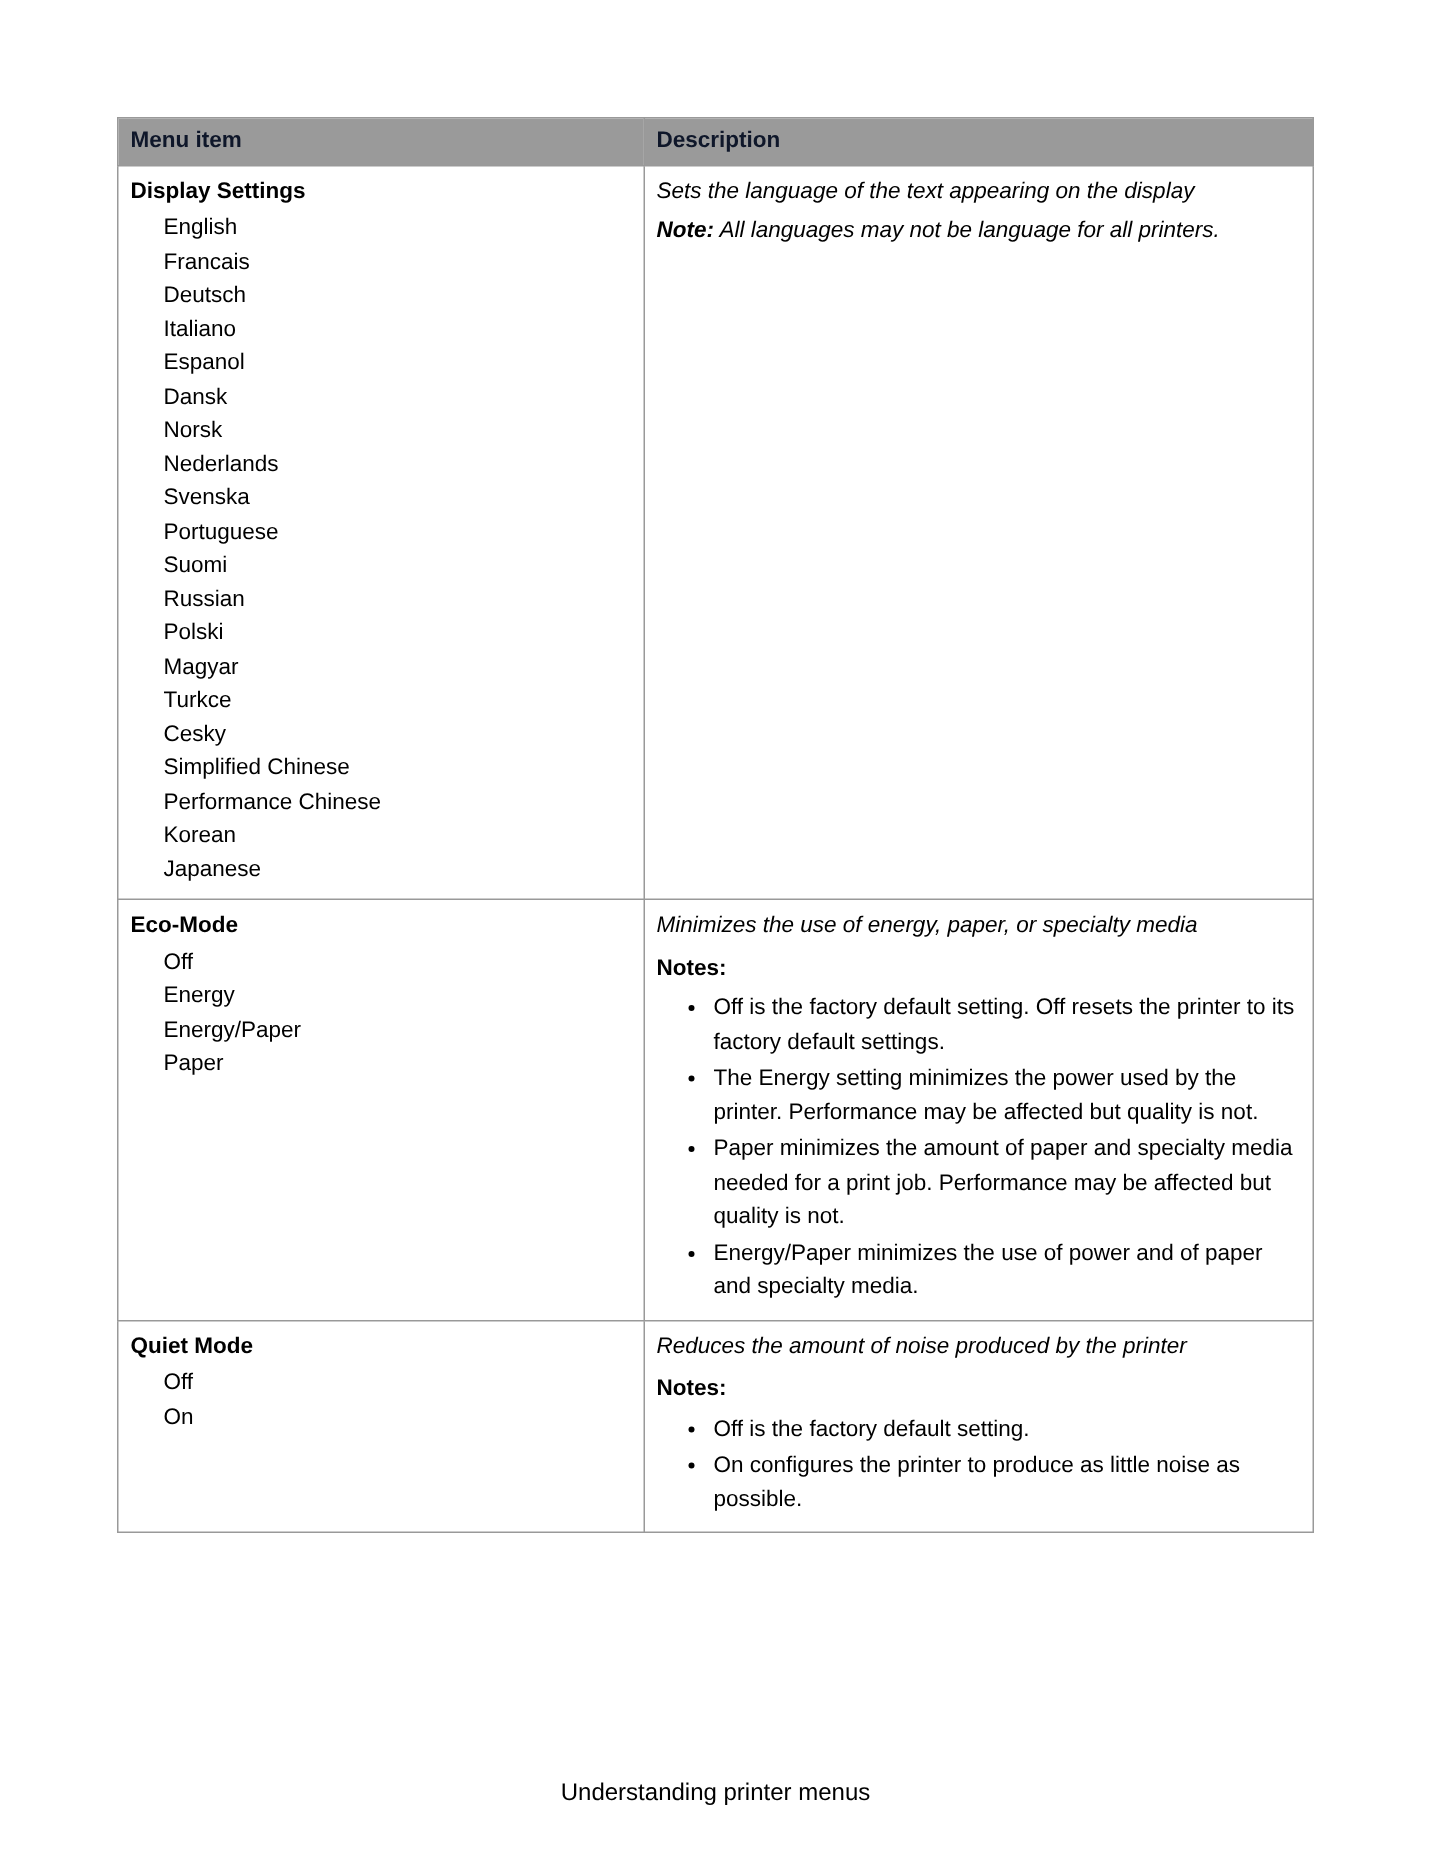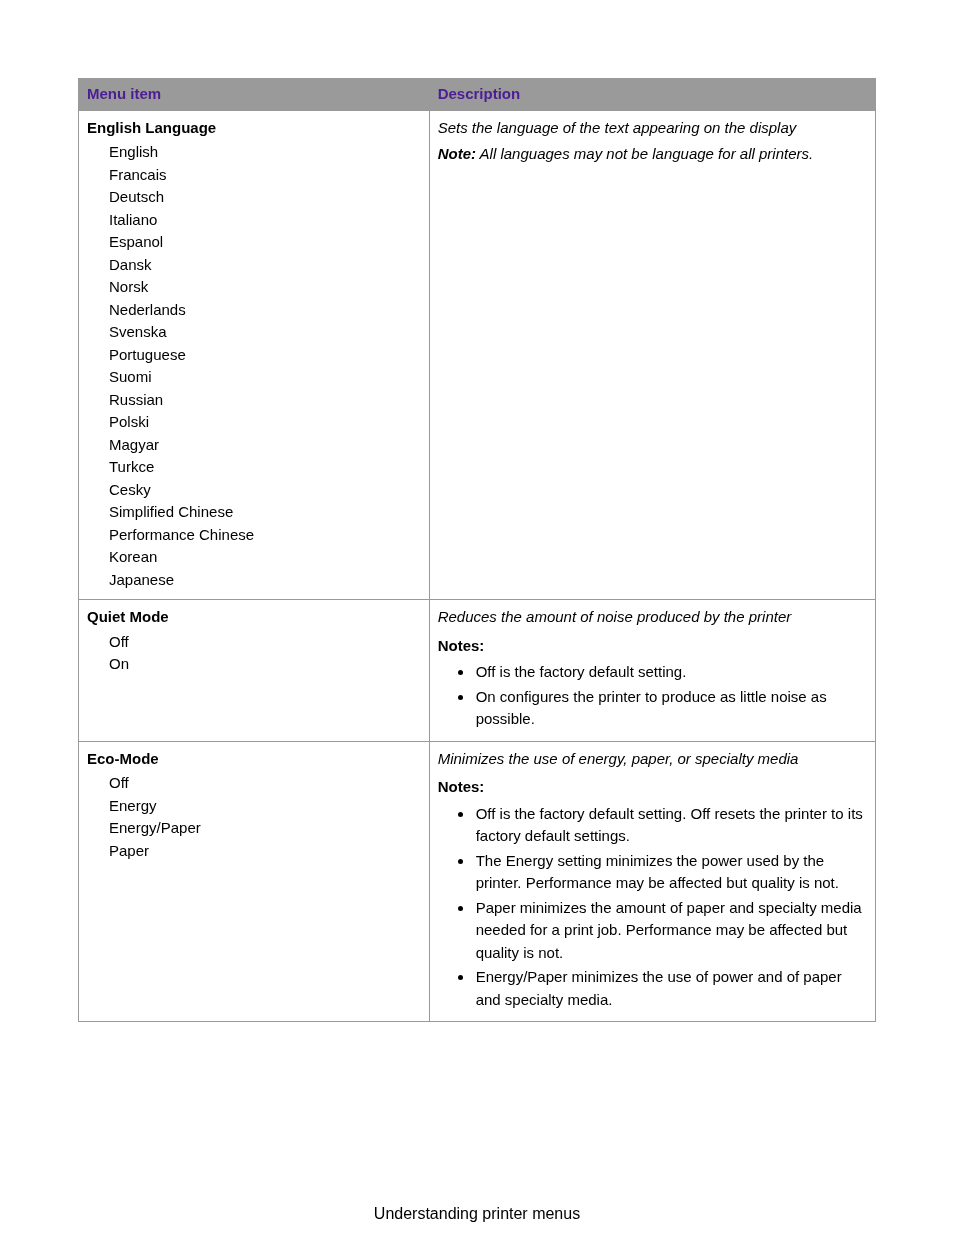--- a/index.html
+++ b/index.html
@@ -29,21 +29,21 @@
   }
   table.menu-table {
     width: 100%;
     border-collapse: collapse;
     border: 1.5px solid #999;
     font-size: 15px;
     line-height: 1.5;
   }
   table.menu-table th {
     background: #9a9a9a;
-    color: #4c1d95;
+    color: #0f172a;
     font-weight: 700;
     text-align: left;
     padding: 4px 8px;
     border: 1.5px solid #999;
     font-size: 15px;
   }
   table.menu-table td {
     border: 1.5px solid #999;
     vertical-align: top;
     padding: 6px 8px 8px 8px;
@@ -70,21 +70,21 @@
     margin: 4px 0 0 0;
     padding: 0 0 0 36px;
     list-style: disc;
   }
   ul.notes-list li {
     margin: 0 0 2px 0;
     padding-left: 2px;
   }
   .footer {
     position: absolute;
-    bottom: 12px;
+    bottom: 30px;
     left: 0;
     right: 0;
     text-align: center;
   }
   .footer-title {
     font-size: 16px;
     margin: 0;
   }
   .footer-page {
     font-size: 17px;
@@ -102,21 +102,21 @@
     <thead>
       <tr>
         <th class="col-item">Menu item</th>
         <th class="col-desc">Description</th>
       </tr>
     </thead>
     <tbody>
 
       <tr>
         <td>
-          <div class="item-name">English Language</div>
+          <div class="item-name">Display Settings</div>
           <ul class="item-options">
             <li>English</li>
             <li>Francais</li>
             <li>Deutsch</li>
             <li>Italiano</li>
             <li>Espanol</li>
             <li>Dansk</li>
             <li>Norsk</li>
             <li>Nederlands</li>
             <li>Svenska</li>
@@ -136,57 +136,57 @@
         <td>
           <p class="desc-text">Sets the language of the text appearing on the display</p>
           <p class="desc-text">
             <span class="desc-note-label">Note:</span><span> All languages may not be language for all printers.</span>
           </p>
         </td>
       </tr>
 
       <tr>
         <td>
-          <div class="item-name">Quiet Mode</div>
-          <ul class="item-options">
-            <li>Off</li>
-            <li>On</li>
-          </ul>
-        </td>
-        <td>
-          <p class="desc-text">Reduces the amount of noise produced by the printer</p>
-          <p class="notes-heading">Notes:</p>
-          <ul class="notes-list">
-            <li>Off is the factory default setting.</li>
-            <li>On configures the printer to produce as little noise as possible.</li>
-          </ul>
-        </td>
-      </tr>
-
-      <tr>
-        <td>
           <div class="item-name">Eco-Mode</div>
           <ul class="item-options">
             <li>Off</li>
             <li>Energy</li>
             <li>Energy/Paper</li>
             <li>Paper</li>
           </ul>
         </td>
         <td>
           <p class="desc-text">Minimizes the use of energy, paper, or specialty media</p>
           <p class="notes-heading">Notes:</p>
           <ul class="notes-list">
             <li>Off is the factory default setting. Off resets the printer to its factory default settings.</li>
             <li>The Energy setting minimizes the power used by the printer. Performance may be affected but quality is not.</li>
             <li>Paper minimizes the amount of paper and specialty media needed for a print job. Performance may be affected but quality is not.</li>
             <li>Energy/Paper minimizes the use of power and of paper and specialty media.</li>
           </ul>
         </td>
       </tr>
+
+      <tr>
+        <td>
+          <div class="item-name">Quiet Mode</div>
+          <ul class="item-options">
+            <li>Off</li>
+            <li>On</li>
+          </ul>
+        </td>
+        <td>
+          <p class="desc-text">Reduces the amount of noise produced by the printer</p>
+          <p class="notes-heading">Notes:</p>
+          <ul class="notes-list">
+            <li>Off is the factory default setting.</li>
+            <li>On configures the printer to produce as little noise as possible.</li>
+          </ul>
+        </td>
+      </tr>
     </tbody>
   </table>
 
   <div class="footer">
     <p class="footer-title">Understanding printer menus</p>
   </div>
 
 </div>
 
 </body></html>

